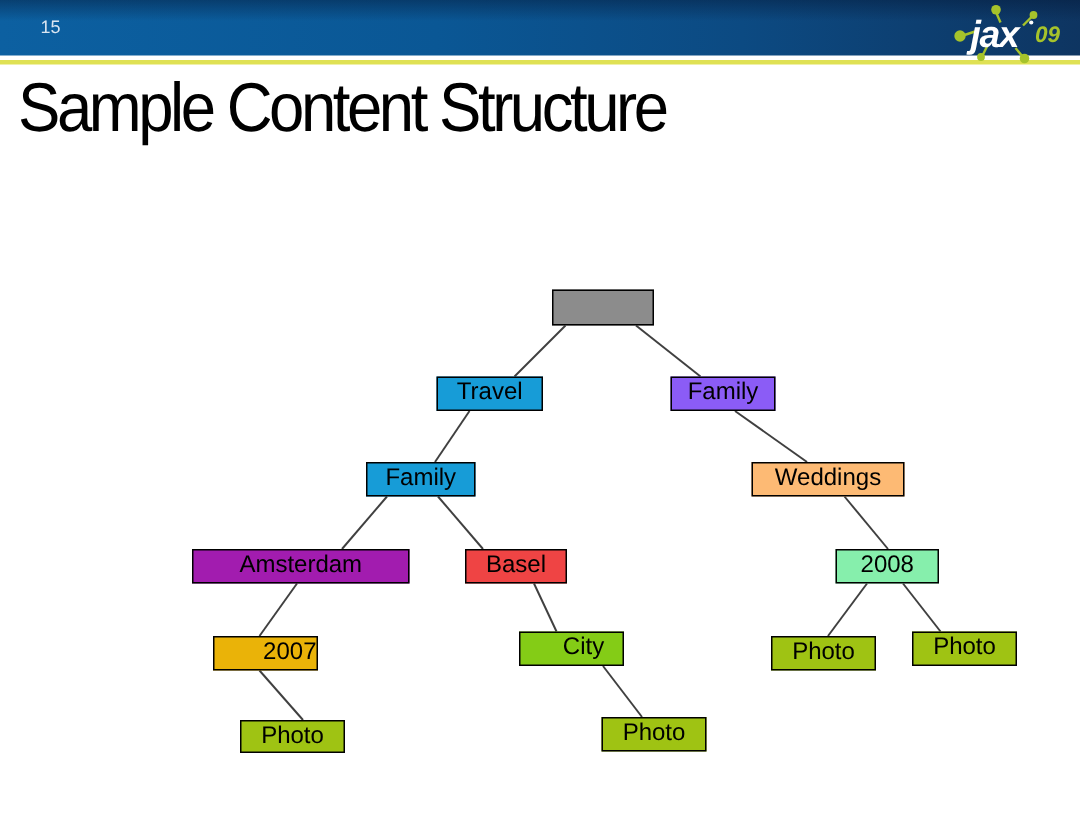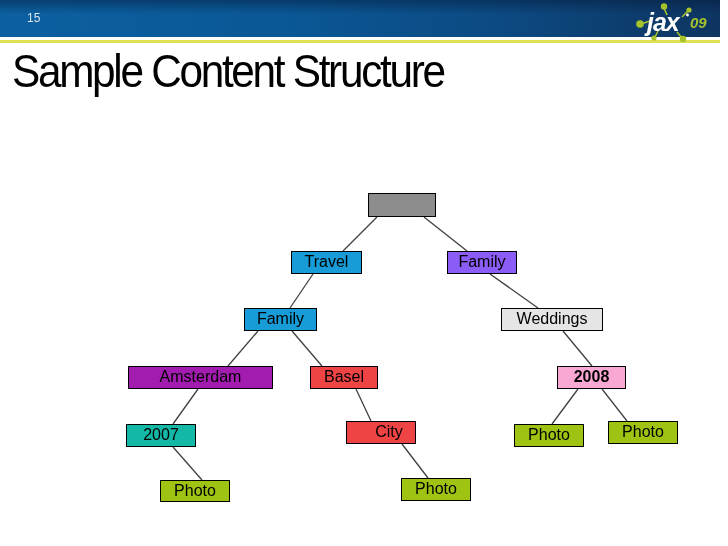--- a/index.html
+++ b/index.html
@@ -80,26 +80,26 @@
         <line x1="173" y1="404" x2="202" y2="437" stroke="#404040" stroke-width="1.3"></line>
         <line x1="402" y1="401" x2="428" y2="435" stroke="#404040" stroke-width="1.3"></line>
         <line x1="578" y1="346" x2="552" y2="381" stroke="#404040" stroke-width="1.3"></line>
         <line x1="602" y1="346" x2="627" y2="378" stroke="#404040" stroke-width="1.3"></line>
       </svg>
     <div>
         <div class="node" style="left: 368px; top: 150px; width: 68px; height: 24px; line-height: 21px; background: rgb(140, 140, 140); border-color: rgb(0, 0, 0);"></div>
         <div class="node" style="left: 291px; top: 208px; width: 71px; height: 23px; line-height: 20px; background: rgb(23, 156, 215); border-color: rgb(0, 0, 0);">Travel</div>
         <div class="node" style="left: 447px; top: 208px; width: 70px; height: 23px; line-height: 20px; background: #8b5cf6; border-color: rgb(0, 0, 0);">Family</div>
         <div class="node" style="left: 244px; top: 265px; width: 73px; height: 23px; line-height: 20px; background: rgb(23, 156, 215); border-color: rgb(0, 0, 0);">Family</div>
-        <div class="node" style="left: 501px; top: 265px; width: 102px; height: 23px; line-height: 20px; background: #e5e5e5; border-color: rgb(0, 0, 0);">Weddings</div>
+        <div class="node" style="left: 501px; top: 265px; width: 102px; height: 23px; line-height: 20px; background: #fdba74; border-color: rgb(0, 0, 0);">Weddings</div>
         <div class="node" style="left: 128px; top: 323px; width: 145px; height: 23px; line-height: 20px; background: #a21caf; border-color: rgb(0, 0, 0);">Amsterdam</div>
         <div class="node" style="left: 310px; top: 323px; width: 68px; height: 23px; line-height: 20px; background: #ef4444; border-color: rgb(0, 0, 0);">Basel</div>
-        <div class="node" style="left: 557px; top: 323px; width: 69px; height: 23px; line-height: 20px; background: #f9a8d4; border-color: rgb(0, 0, 0); font-weight: bold;">2008</div>
-        <div class="node" style="left: 126px; top: 381px; width: 70px; height: 23px; line-height: 20px; background: #14b8a6; border-color: rgb(0, 0, 0);">2007</div>
-        <div class="node" style="left: 346px; top: 378px; width: 70px; height: 23px; line-height: 20px; background: #ef4444; border-color: rgb(0, 0, 0); padding-left: 16px;">City</div>
+        <div class="node" style="left: 557px; top: 323px; width: 69px; height: 23px; line-height: 20px; background: #86efac; border-color: rgb(0, 0, 0);">2008</div>
+        <div class="node" style="left: 142px; top: 381px; width: 70px; height: 23px; line-height: 20px; background: #eab308; border-color: rgb(0, 0, 0); text-align: right;">2007</div>
+        <div class="node" style="left: 346px; top: 378px; width: 70px; height: 23px; line-height: 20px; background: #84cc16; border-color: rgb(0, 0, 0); padding-left: 16px;">City</div>
         <div class="node" style="left: 160px; top: 437px; width: 70px; height: 22px; line-height: 19px; background: rgb(159, 195, 19); border-color: rgb(0, 0, 0);">Photo</div>
         <div class="node" style="left: 401px; top: 435px; width: 70px; height: 23px; line-height: 20px; background: rgb(159, 195, 19); border-color: rgb(0, 0, 0);">Photo</div>
         <div class="node" style="left: 514px; top: 381px; width: 70px; height: 23px; line-height: 20px; background: rgb(159, 195, 19); border-color: rgb(0, 0, 0);">Photo</div>
         <div class="node" style="left: 608px; top: 378px; width: 70px; height: 23px; line-height: 20px; background: rgb(159, 195, 19); border-color: rgb(0, 0, 0);">Photo</div>
       </div>
   </div>
 
 </div>
 
 </body></html>

